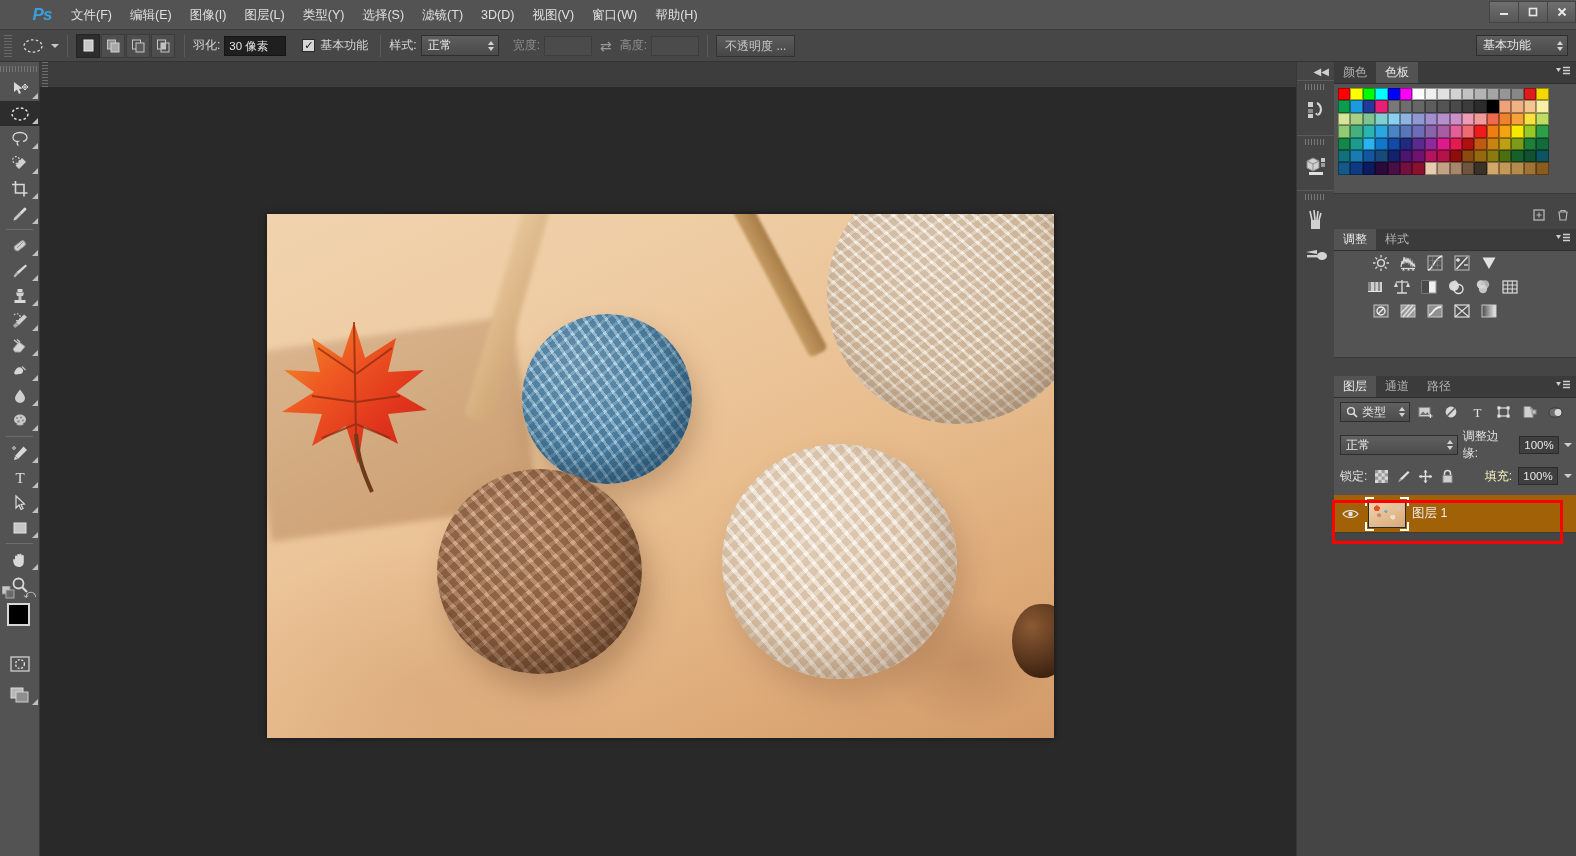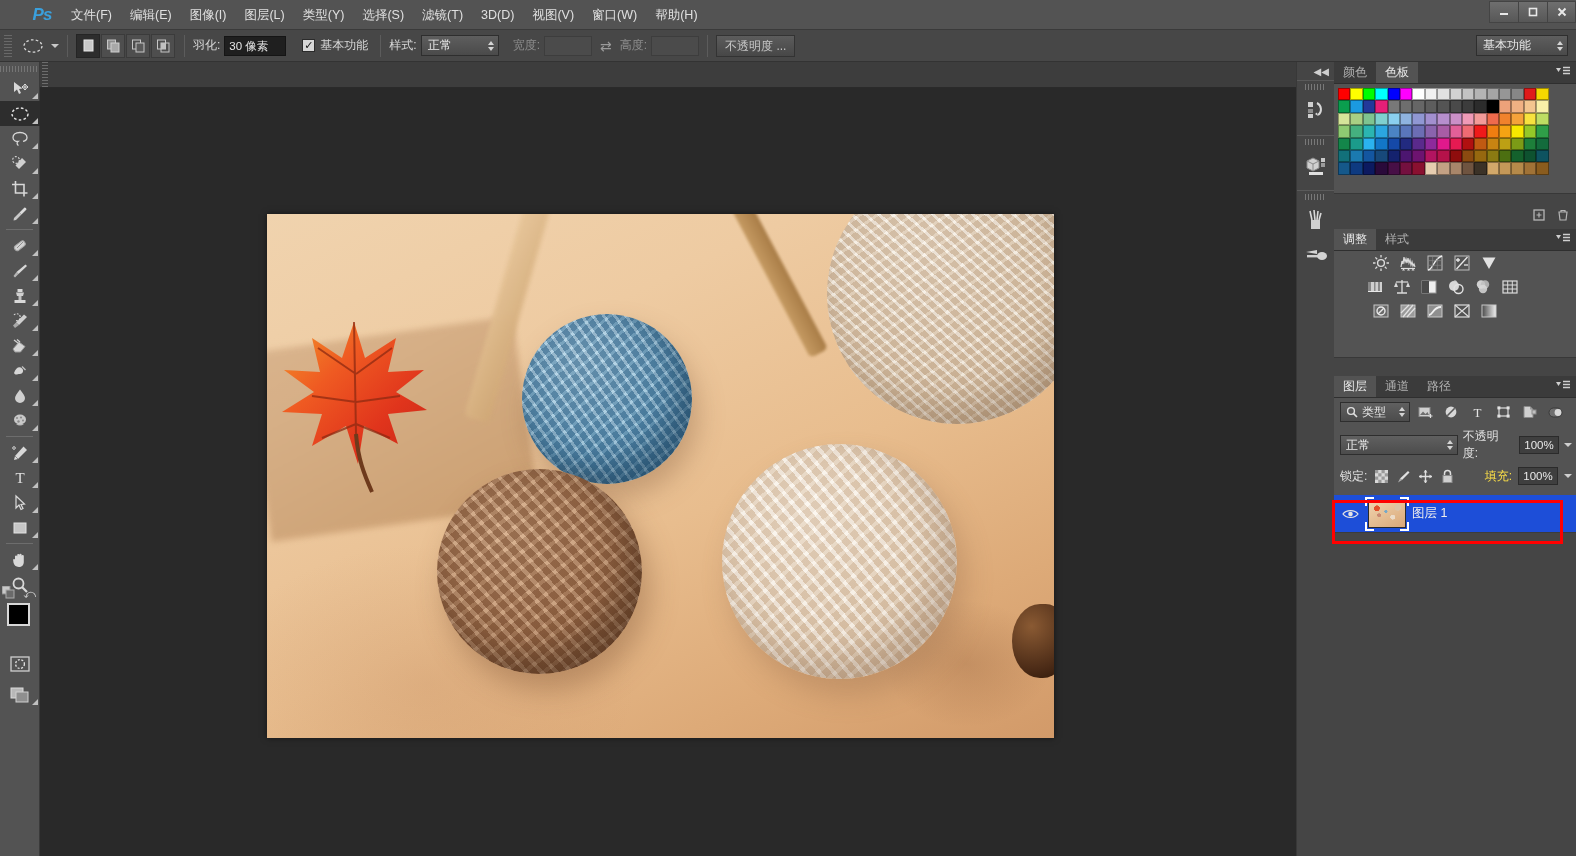--- a/index.html
+++ b/index.html
@@ -250,21 +250,21 @@
     line-height: 18px; position: relative; }
   .opa-field { height: 18px; width: 40px; background: #3f3f3f; border: 1px solid #2b2b2b;
     color: #e8e8e8; font-size: 11.5px; text-align: center; line-height: 16px; }
   .mini-tri { width:0;height:0;border-left:4px solid transparent;border-right:4px solid transparent;
     border-top: 4px solid #cfcfcf; }
   .lock-row { display:flex; align-items:center; gap:6px; padding: 3px 4px 4px 6px; }
   .lock-ico { width: 16px; height: 16px; display:flex;align-items:center;justify-content:center; }
 
   .layer-row { height: 38px; display: flex; align-items: center;
     border-bottom: 1px solid #3c3c3c; position: relative; }
-  .layer-row.selected { background: #1d4ed8; }
+  .layer-row.selected { background: #a16207; }
   .layer-eye { width: 32px; height: 38px; display:flex;align-items:center;justify-content:center; }
   .layer-thumb { width: 38px; height: 28px; margin: 0 6px 0 2px; position: relative;
     border: 1px solid #2a2a2a;
     background:
       radial-gradient(circle at 28% 55%, #c98a72 0 6%, transparent 7%),
       radial-gradient(circle at 47% 40%, #79aac6 0 6%, transparent 7%),
       radial-gradient(circle at 66% 62%, #ecdcc8 0 8%, transparent 9%),
       radial-gradient(circle at 80% 25%, #dcc3a4 0 9%, transparent 10%),
       radial-gradient(circle at 22% 28%, #e2502a 0 8%, transparent 9%),
       linear-gradient(150deg,#f0d4af,#d9a878); }
@@ -1032,21 +1032,21 @@
     </div>
 
     <div class="lay-row2">
       <span class="blend-sel">
         <span>正常</span>
         <span class="spin-arrows">
             <i class="spin-up"></i>
             <i class="spin-dn"></i>
           </span>
       </span>
-      <span style="font-size:12px;color:#e0e0e0;">不透明度:</span>
+      <span style="font-size:12px;color:#e0e0e0;">调整边缘:</span>
       <span class="opa-field">100%</span>
       <span class="mini-tri"></span>
     </div>
 
     <div class="lock-row">
       <span style="font-size:12px;color:#e0e0e0;">锁定:</span>
       <span class="lock-ico">
         <svg width="13" height="13" viewBox="0 0 13 13">
             <rect width="13" height="13" fill="#d8d8d8"></rect>
             <rect x="0" y="0" width="3.25" height="3.25" fill="#9a9a9a"></rect>
@@ -1071,21 +1071,21 @@
             <path d="M7.5 1 L5.5 3.5 h4 Z M7.5 14 L5.5 11.5 h4 Z M1 7.5 L3.5 5.5 v4 Z M14 7.5 L11.5 5.5 v4 Z" fill="#dedede"></path>
           </svg>
       </span>
       <span class="lock-ico">
         <svg width="13" height="15" viewBox="0 0 13 15">
             <path d="M3.5 6.5 V4.5 a3 3 0 0 1 6 0 v2" fill="none" stroke="#dedede" stroke-width="1.5"></path>
             <rect x="2" y="6.5" width="9" height="7" fill="#cfcfcf" stroke="#8f8f8f"></rect>
           </svg>
       </span>
       <span style="flex:1"></span>
-      <span style="font-size:12px;color:#fde047;">填充:</span>
+      <span style="font-size:12px;color:#fef9c3;">填充:</span>
       <span class="opa-field">100%</span>
       <span class="mini-tri"></span>
     </div>
 
     <div style="height:6px"></div>
 
     <div class="layer-row selected">
       <span class="layer-eye">
         <svg width="17" height="12" viewBox="0 0 17 12">
             <path d="M1 6 C4 1.5 13 1.5 16 6 C13 10.5 4 10.5 1 6 Z" fill="none" stroke="#e4e4e4" stroke-width="1.3"></path>

